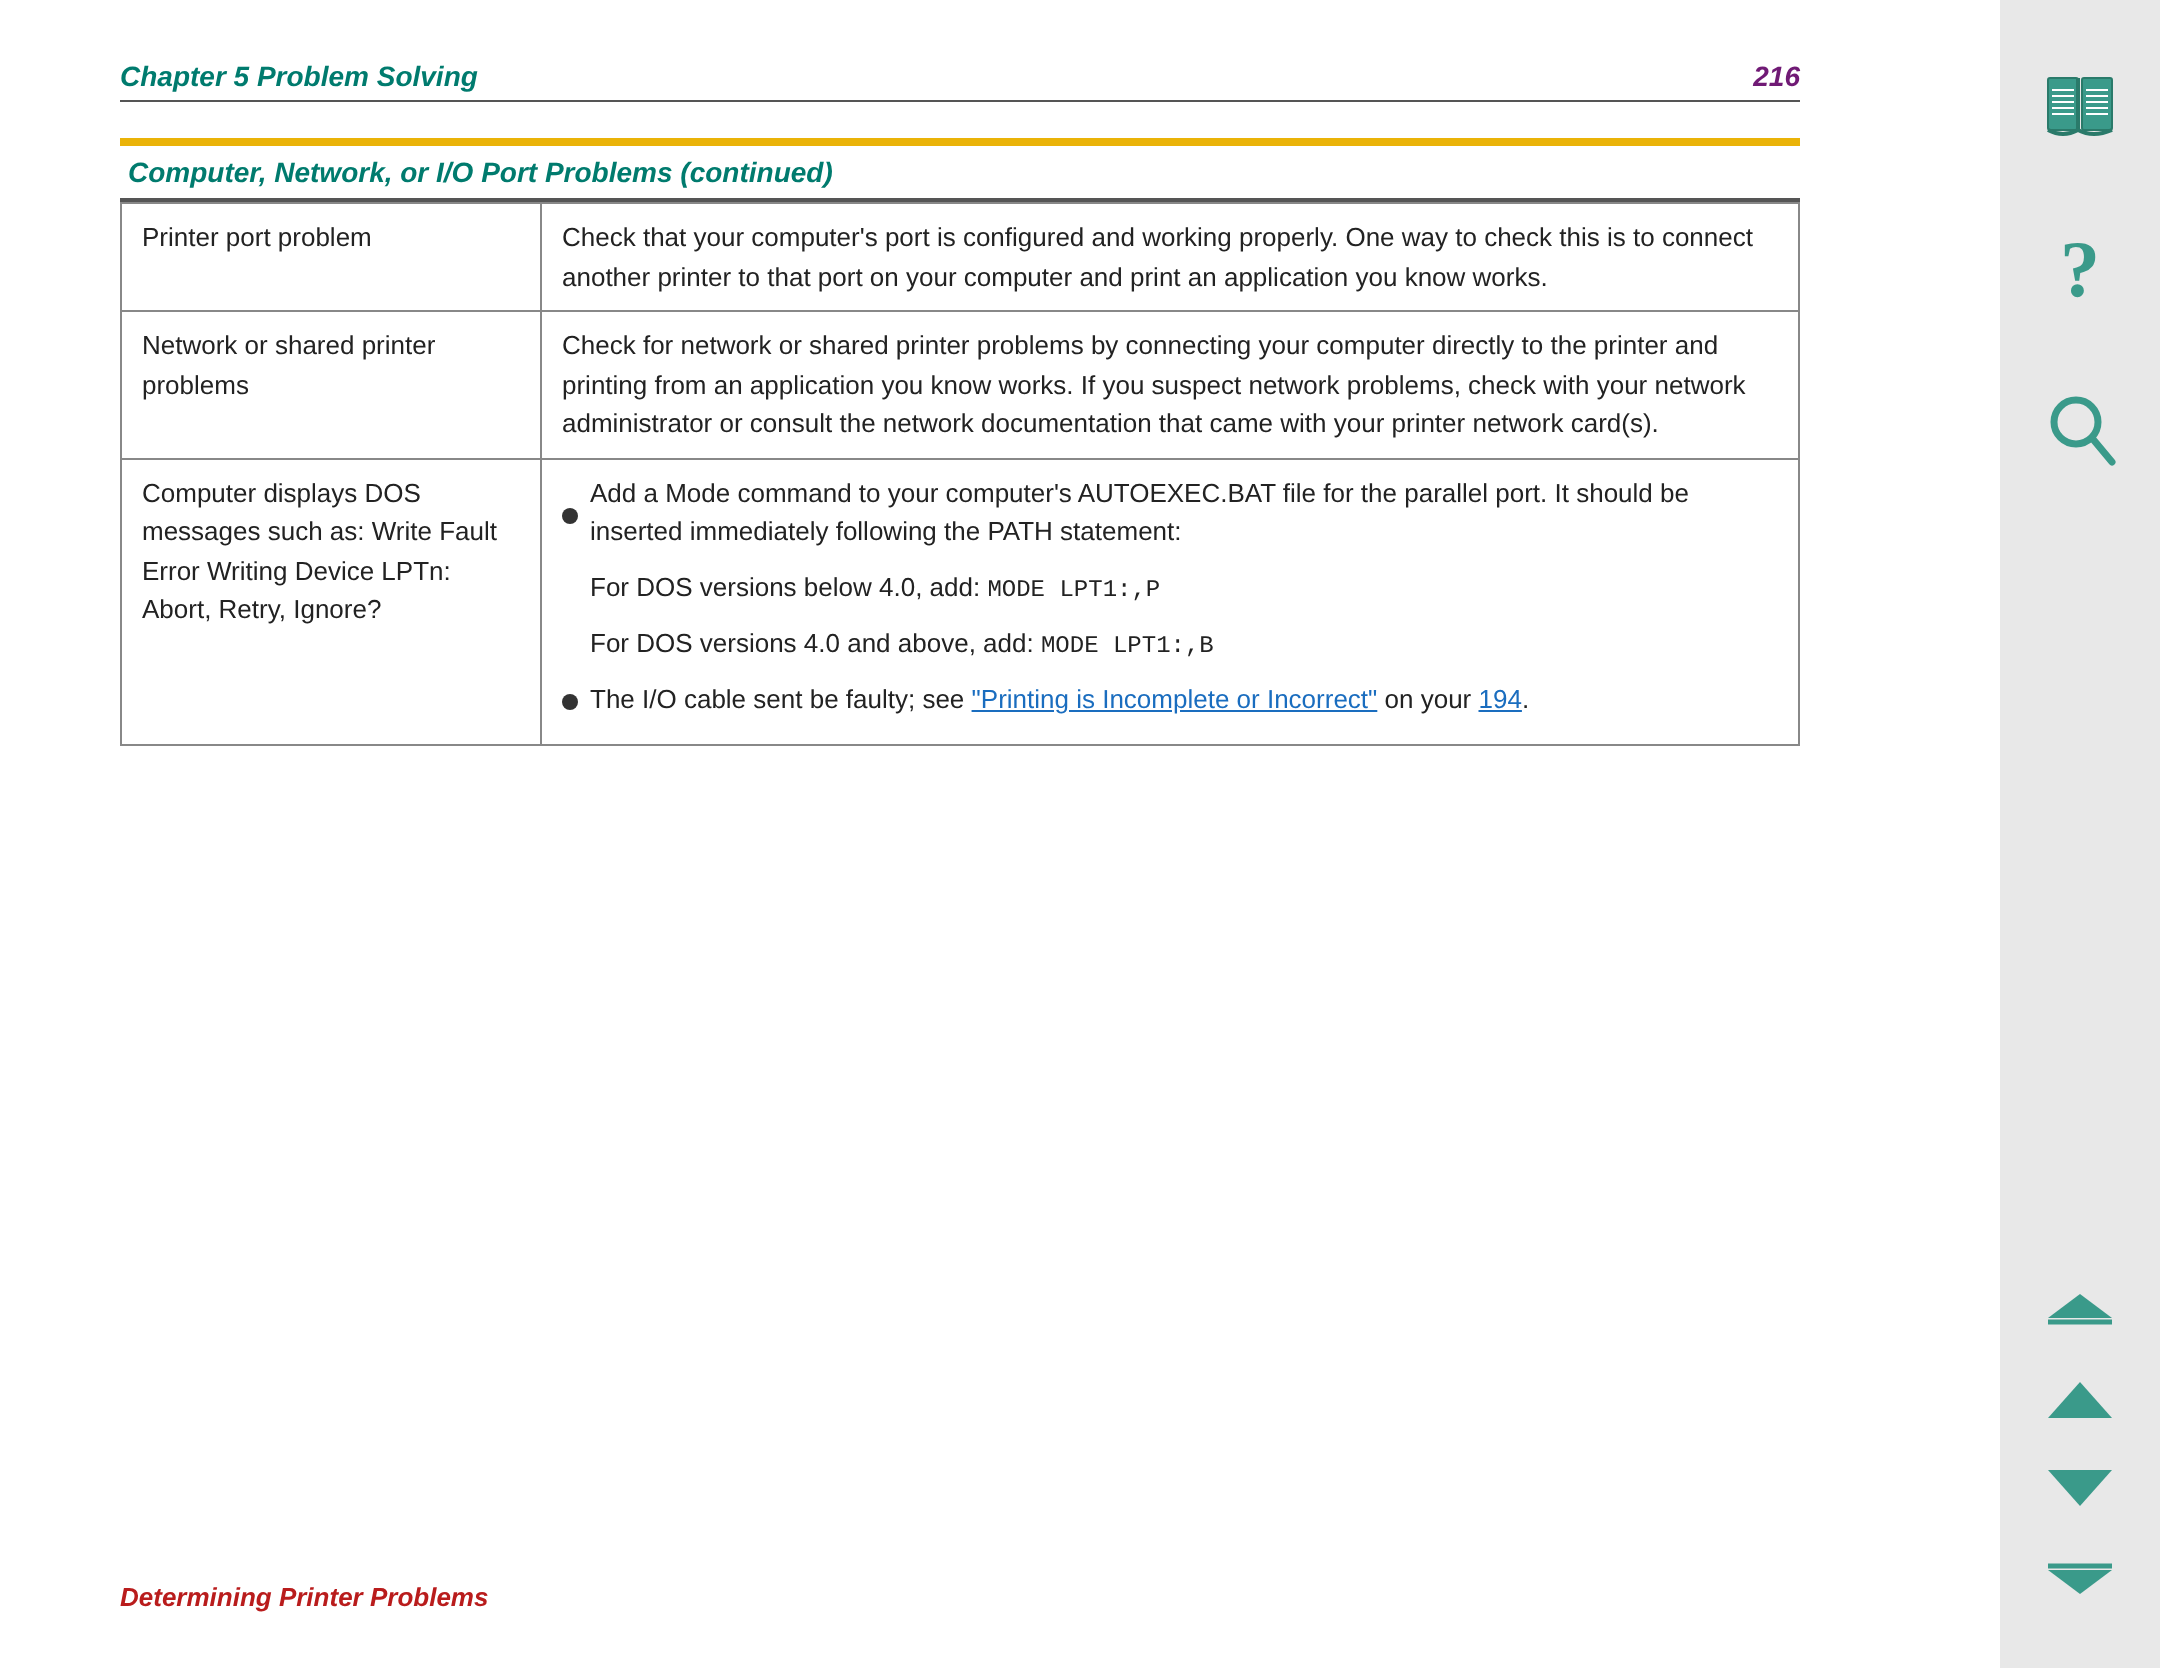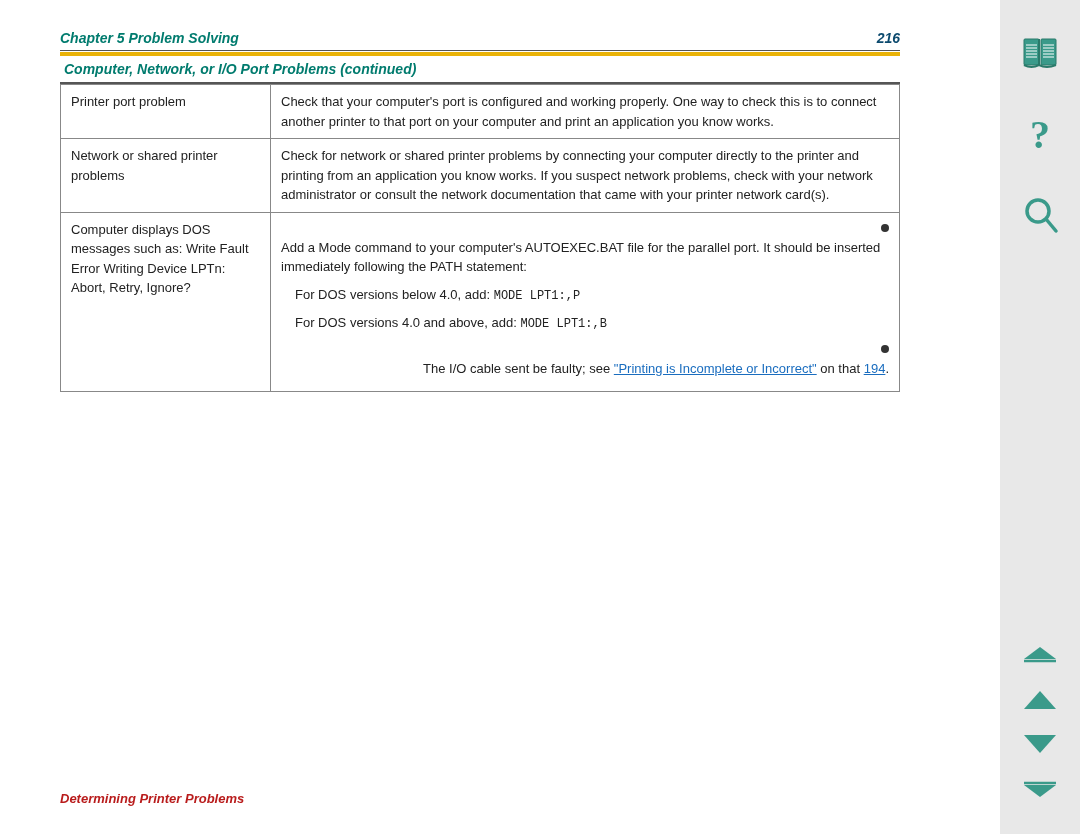--- a/index.html
+++ b/index.html
@@ -19,36 +19,36 @@
       top: 0; left: 0;
       width: 940px;
       height: 834px;
       padding: 30px 40px 30px 60px;
     }
 
     .header-line {
       display: flex;
       justify-content: space-between;
       align-items: baseline;
-      margin-bottom: 1px;
+      margin-bottom: 18px;
       border-bottom: 1px solid #555;
       padding-bottom: 4px;
     }
 
     .header-chapter {
       font-style: italic;
       font-weight: bold;
       color: #007b6e;
       font-size: 14px;
     }
 
     .header-page {
       font-style: italic;
       font-weight: bold;
-      color: #0c4a6e;
+      color: #701a75;
       font-size: 14px;
     }
 
     .section-title {
       font-style: italic;
       font-weight: bold;
       color: #007b6e;
       font-size: 14px;
       border-top: 4px solid #eab308;
       border-bottom: 2px solid #555;
@@ -70,24 +70,23 @@
       line-height: 1.5;
     }
 
     table.problem-table td:first-child {
       width: 210px;
       font-size: 13px;
     }
 
     .bullet-item {
       display: flex;
-      align-items: flex-end;
+      align-items: center;
       gap: 6px;
       margin-bottom: 6px;
-      flex-direction: column;
     }
 
     .bullet-dot {
       display: inline-block;
       width: 8px;
       height: 8px;
       background: #333;
       border-radius: 50%;
       margin-top: 4px;
       flex-shrink: 0;
@@ -210,21 +209,21 @@
           </div>
           <div style="margin: 8px 0 8px 14px;">
             <span>For DOS versions below 4.0, add: </span><span class="code-text">MODE LPT1:,P</span>
           </div>
           <div style="margin: 8px 0 8px 14px;">
             <span>For DOS versions 4.0 and above, add: </span><span class="code-text">MODE LPT1:,B</span>
           </div>
           <div class="bullet-item">
             <span class="bullet-dot"></span>
             <span>
-              <span>The I/O cable sent be faulty; see </span><a class="link-text"><span>"Printing is Incomplete or Incorrect"</span></a><span> on that </span><a class="link-text"><span>194</span></a><span>.</span>
+              <span>The I/O cable sent be faulty; see </span><a class="link-text"><span>"Printing is Incomplete or Incorrect"</span></a><span> on your </span><a class="link-text"><span>194</span></a><span>.</span>
             </span>
           </div>
         </td>
       </tr>
     </tbody>
   </table>
 
   <div class="footer-text">Determining Printer Problems</div>
 </div>
 

